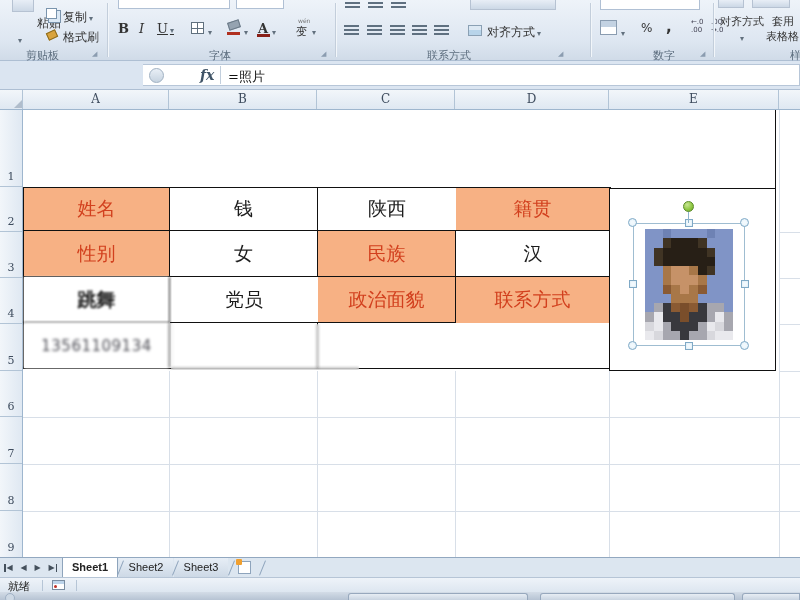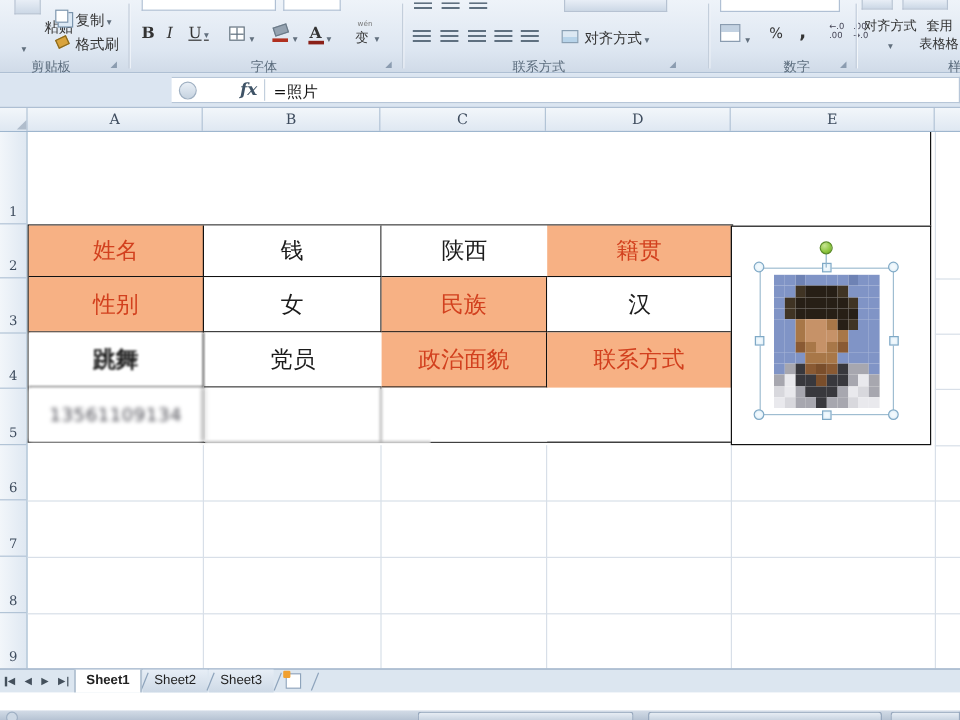--- a/index.html
+++ b/index.html
@@ -414,20 +414,26 @@
     <div class="stab active" style="left:62px;width:56px;" data-name="tab-sheet1">Sheet1</div>
     <div class="stab inactive" style="left:119px;width:54px;" data-name="tab-sheet2">Sheet2</div>
     <div class="tab-slash" style="left:120px;" data-name="tab-divider"></div>
     <div class="stab inactive" style="left:174px;width:54px;" data-name="tab-sheet3">Sheet3</div>
     <div class="tab-slash" style="left:175px;" data-name="tab-divider"></div>
     <div class="tab-slash" style="left:231px;" data-name="tab-divider"></div>
     <div id="ins-sheet" data-name="insert-worksheet-button"></div>
     <div class="tab-slash" style="left:262px;" data-name="tab-divider"></div>
   </div>
 
+  <div id="statusbar" class="abs" data-name="status-bar">
+    <div id="status-text" data-name="status-mode">就绪</div>
+    <div class="st-sep" style="left:42px;" data-name="status-divider"></div>
+    <div id="macro-icon" data-name="macro-record-icon"></div>
+    <div class="st-sep" style="left:76px;" data-name="status-divider"></div>
+  </div>
 
   <div id="taskbar" class="abs" data-name="windows-taskbar">
     <div id="tk-orb" data-name="start-orb-icon"></div>
     <div class="tk" style="left:348px;width:180px;" data-name="taskbar-window-button"></div>
     <div class="tk" style="left:540px;width:195px;" data-name="taskbar-window-button"></div>
     <div class="tk" style="left:742px;width:58px;border-radius:3px 0 0 0;" data-name="taskbar-window-button"></div>
   </div>
 
 </div>
 

